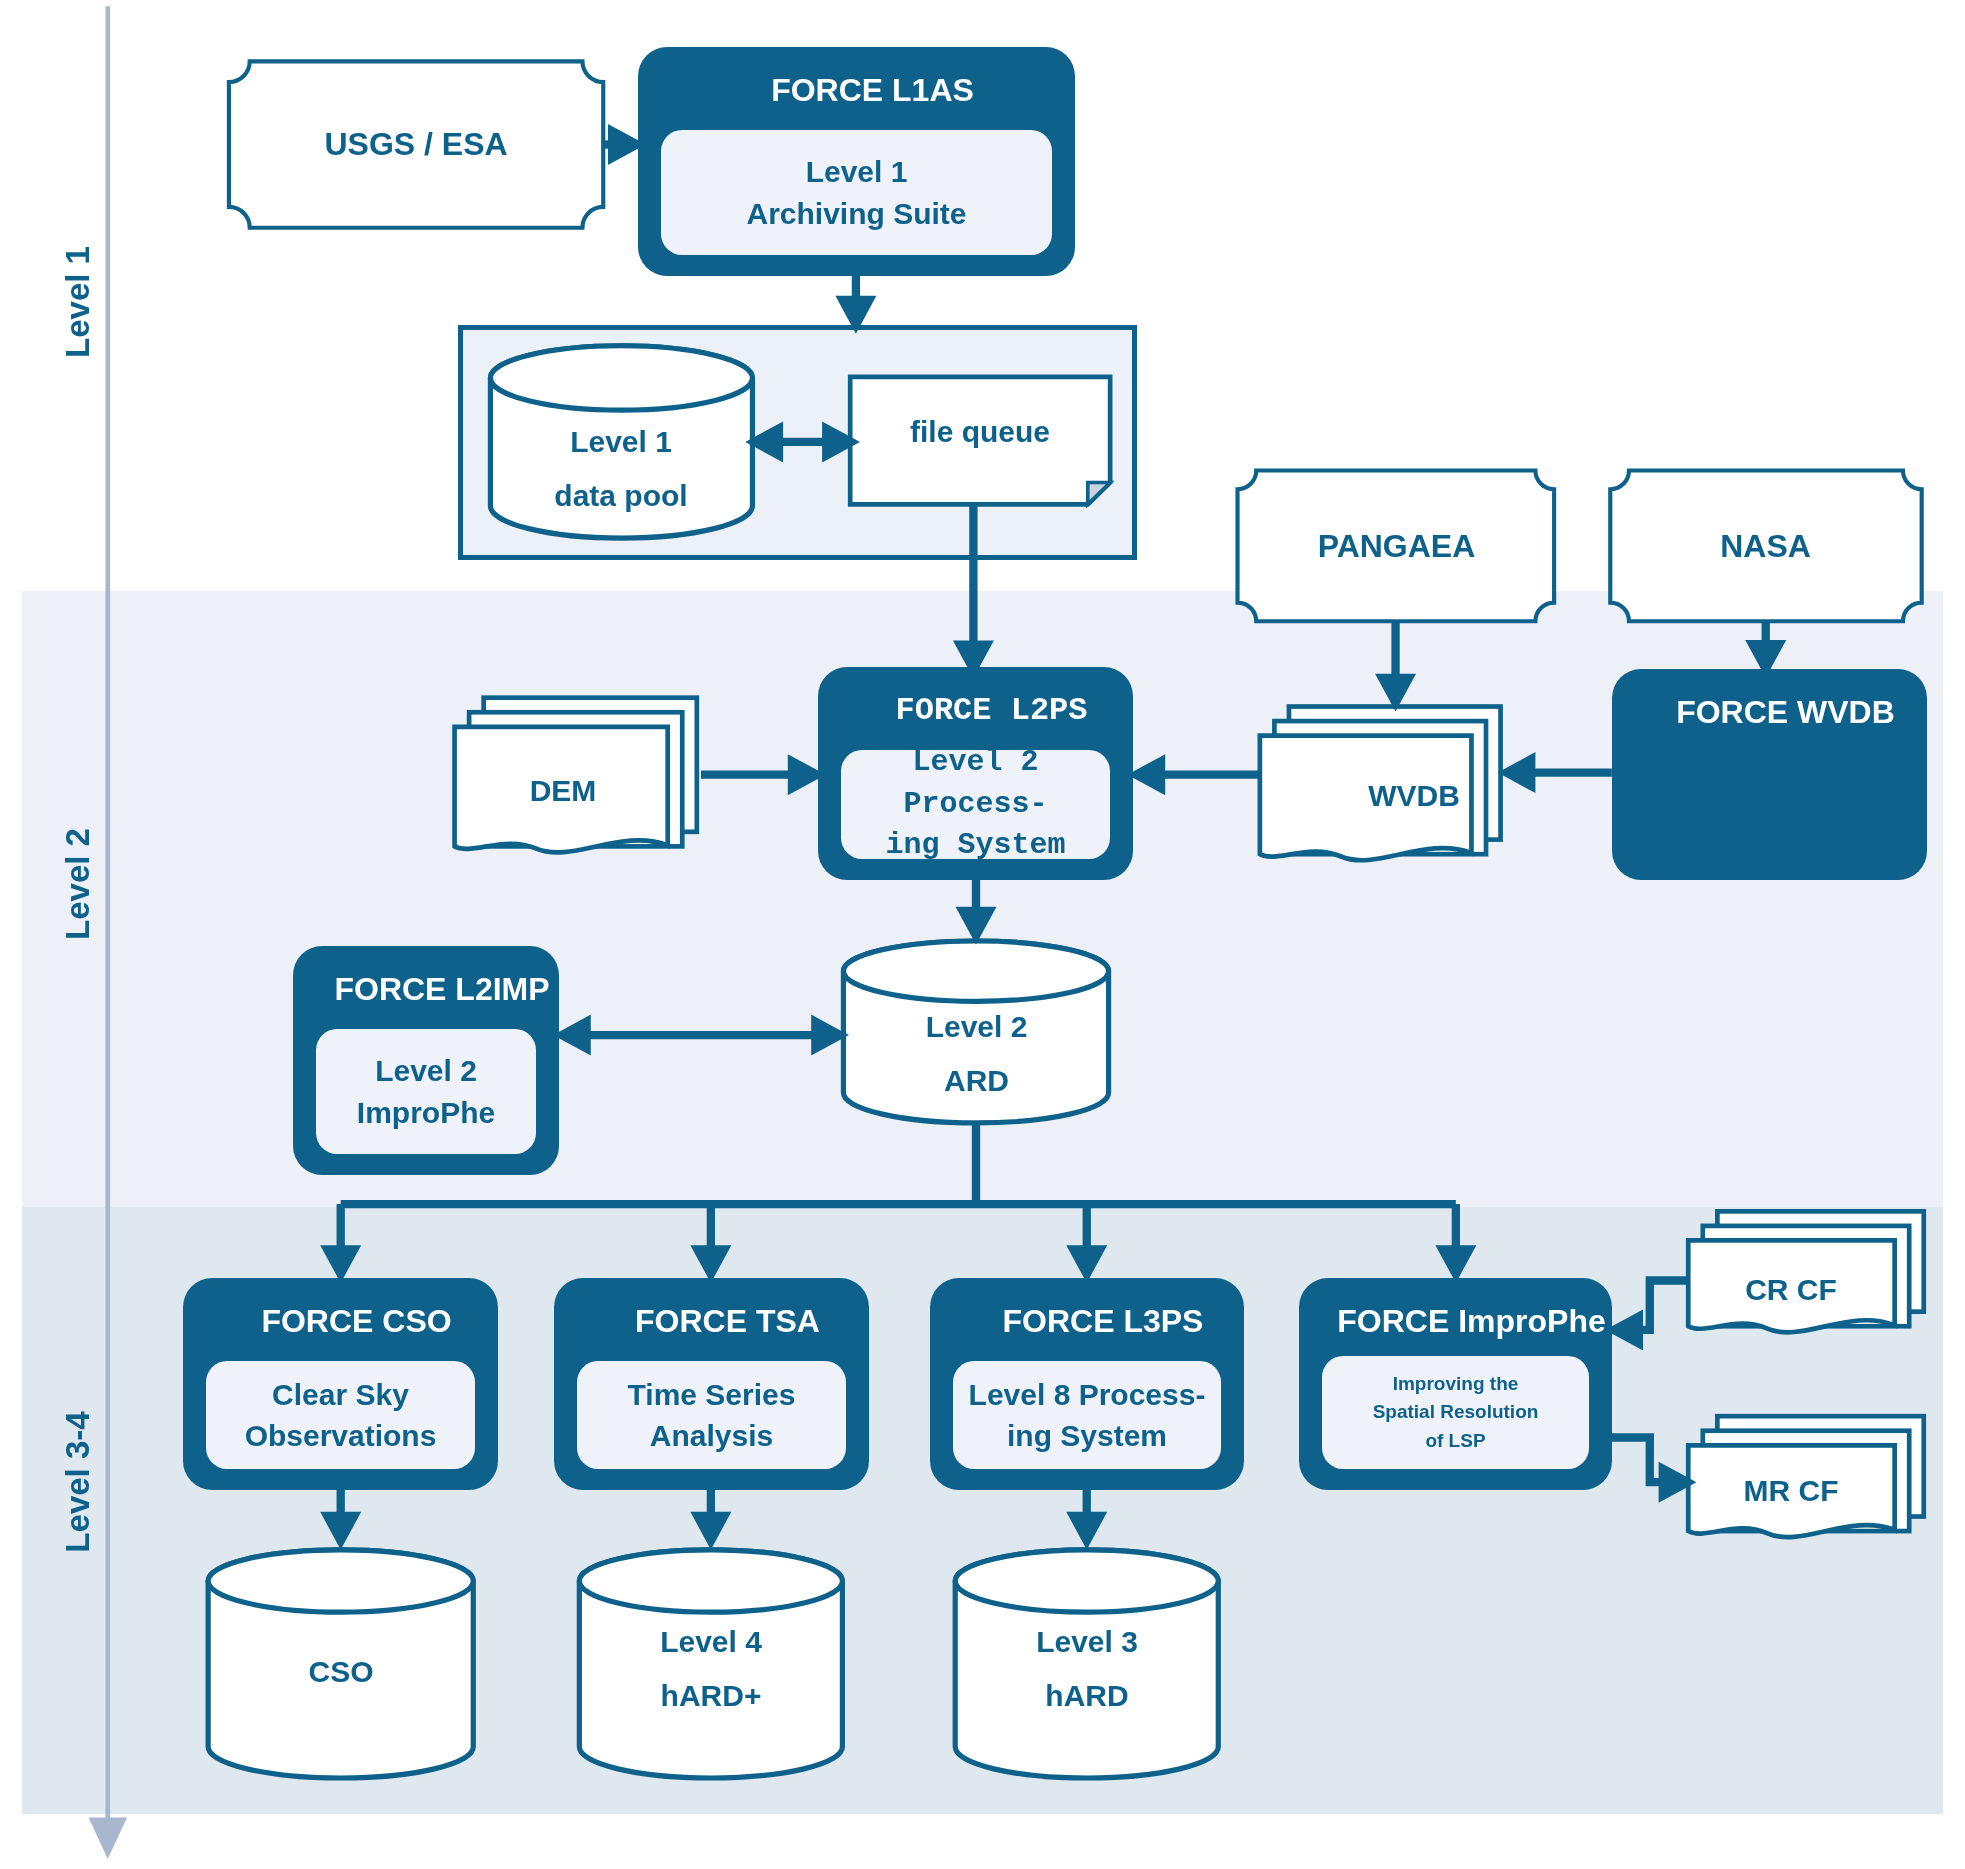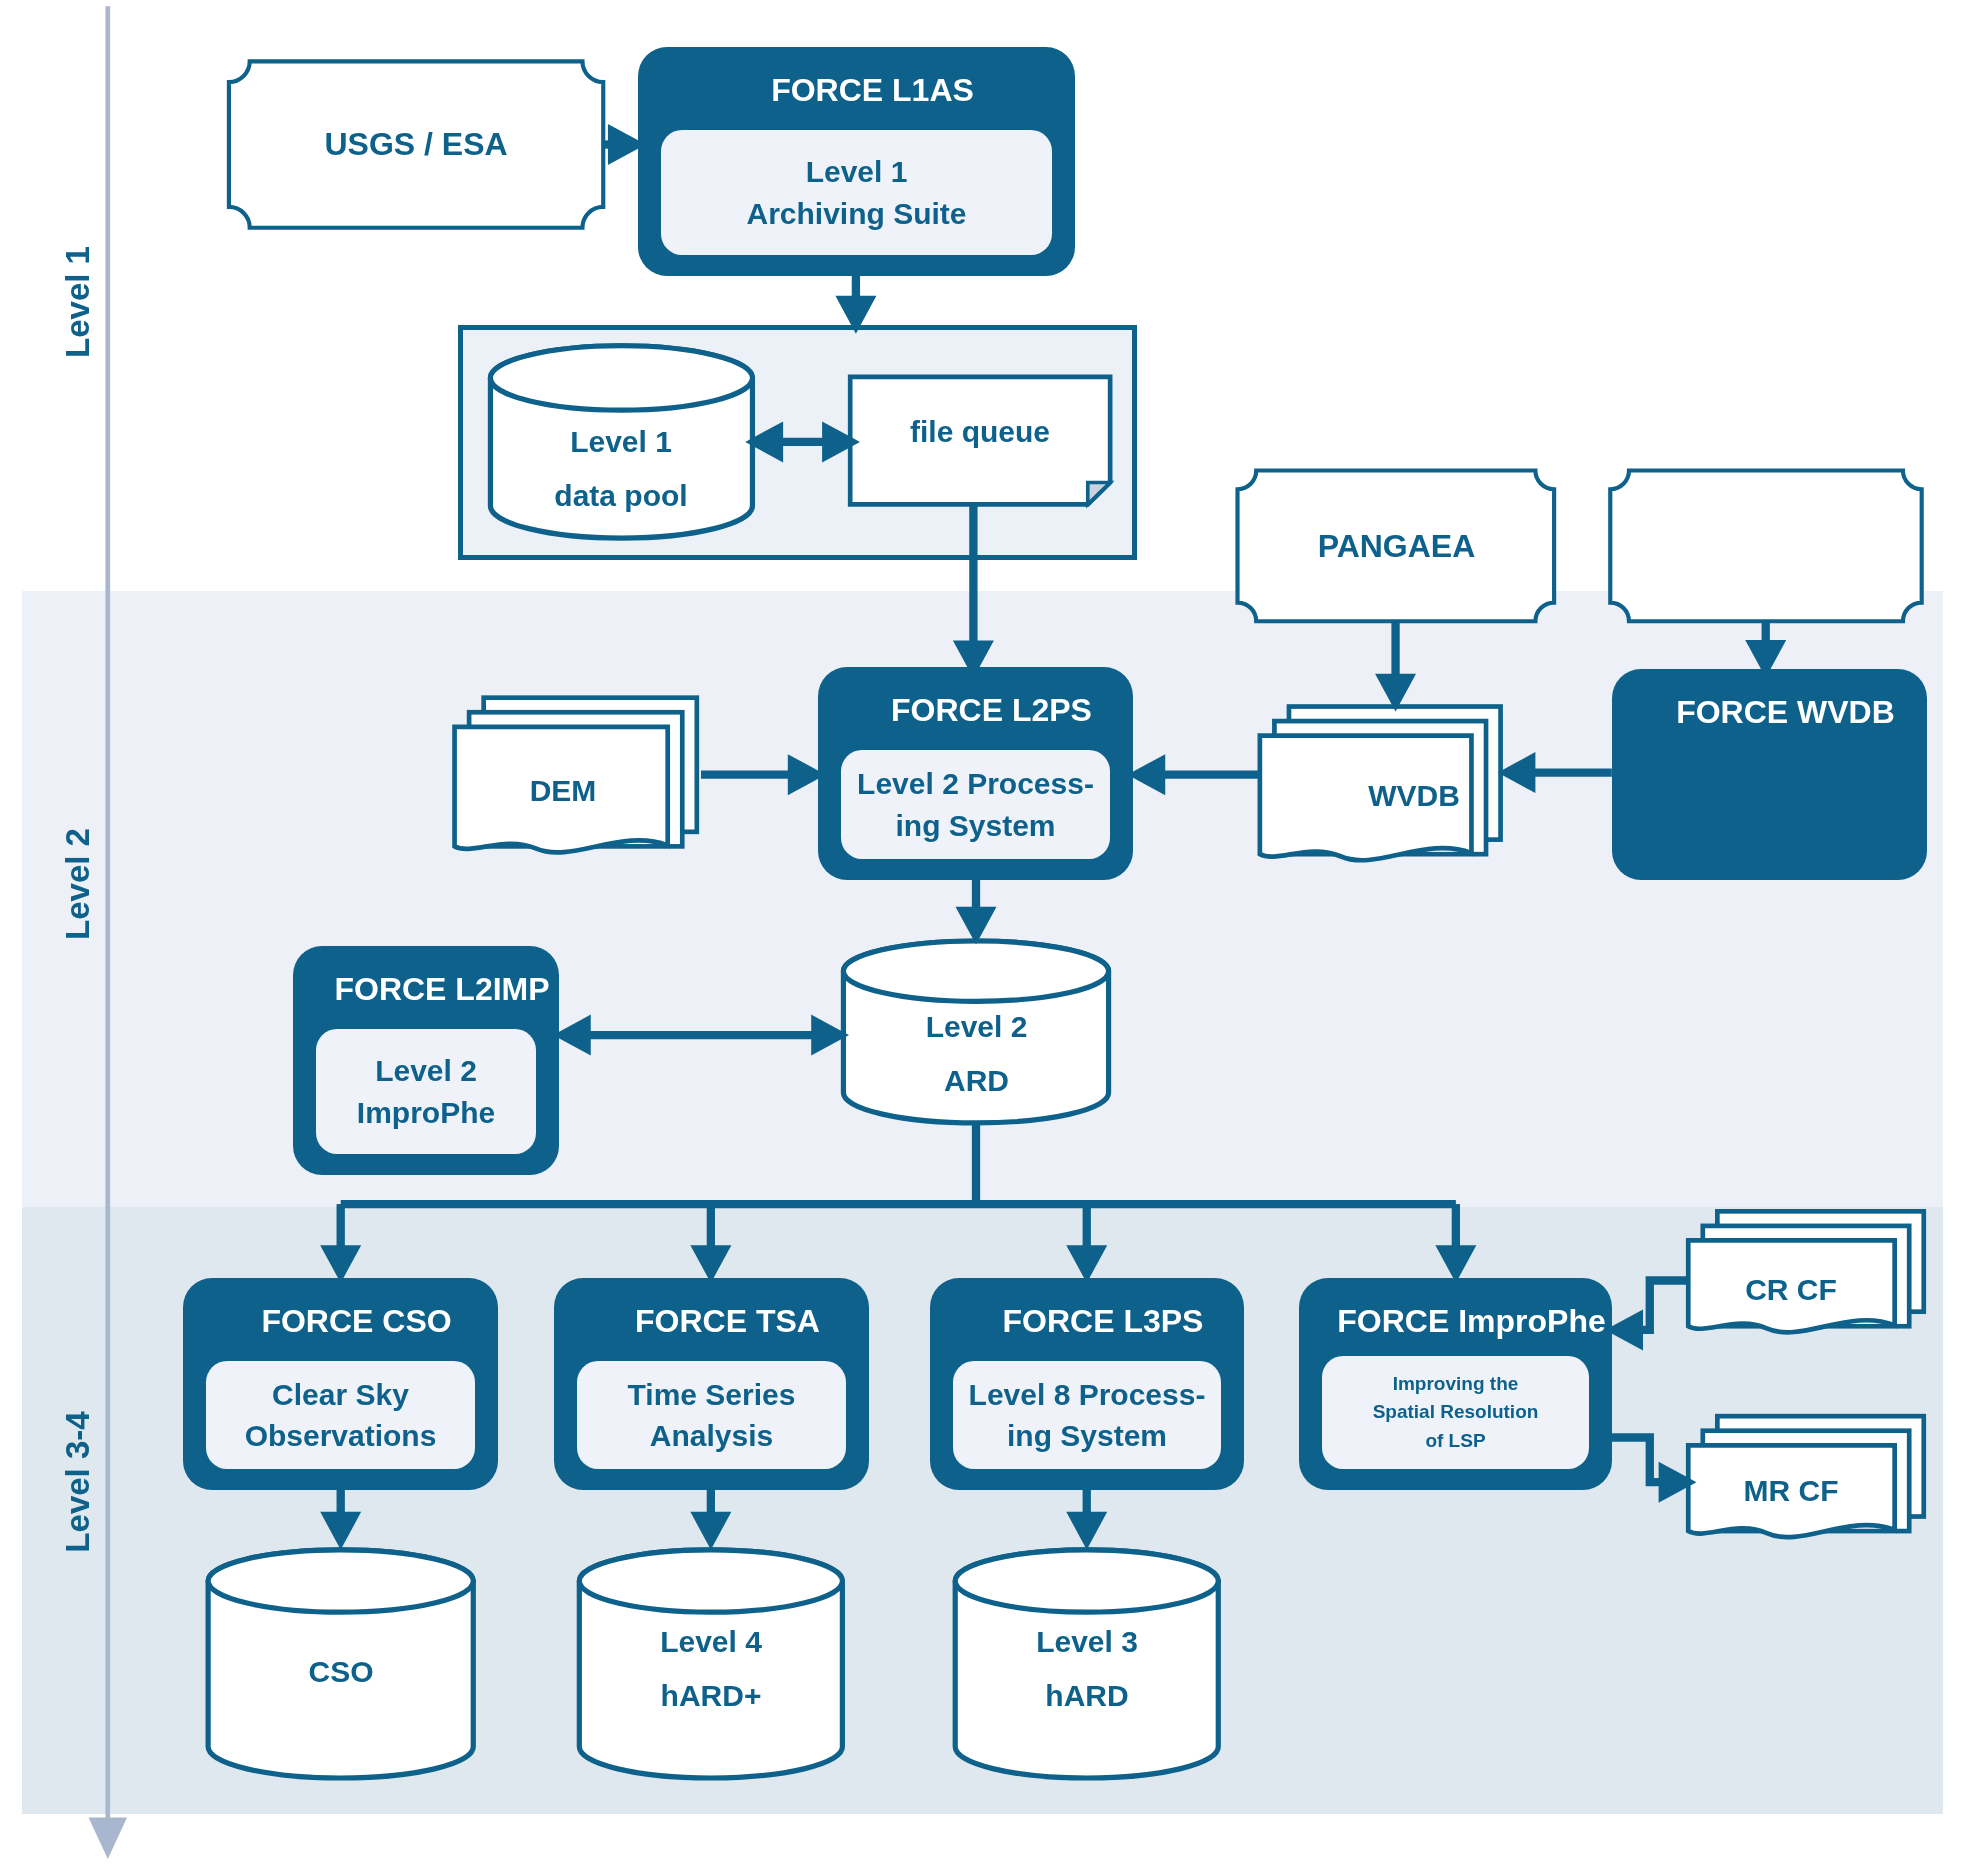--- a/index.html
+++ b/index.html
@@ -190,27 +190,28 @@
       </g>
     </g>
   </svg>
 
   <div class="lane-label" style="left:-57px;top:281px;">Level 1</div>
   <div class="lane-label" style="left:-57px;top:863px;">Level 2</div>
   <div class="lane-label" style="left:-57px;top:1461px;">Level 3-4</div>
 
   <div class="badge-label" style="left:229px;top:61px;width:374px;height:166px;">USGS / ESA</div>
   <div class="badge-label" style="left:1238px;top:471px;width:317px;height:151px;">PANGAEA</div>
+  <div class="badge-label" style="left:1610px;top:471px;width:311px;height:151px;">NASA</div>
 
   <div class="nodebox" style="left:638px;top:47px;width:437px;height:229px;">
     <div class="title">FORCE L1AS</div>
     <div class="inner">Level 1
 Archiving Suite</div>
   </div>
-  <div class="nodebox" style="left:818px;top:667px;width:315px;height:213px;">
+  <div class="nodebox" style="left:818px;top:667px;width:315px;height:213px;font-family:Liberation Mono, monospace;">
     <div class="title">FORCE L2PS</div>
     <div class="inner">Level 2 Process-
 ing System</div>
   </div>
   <div class="nodebox" style="left:1612px;top:669px;width:315px;height:211px;">
     <div class="title">FORCE WVDB</div>
   </div>
   <div class="nodebox" style="left:293px;top:946px;width:266px;height:229px;">
     <div class="title">FORCE L2IMP</div>
     <div class="inner">Level 2

